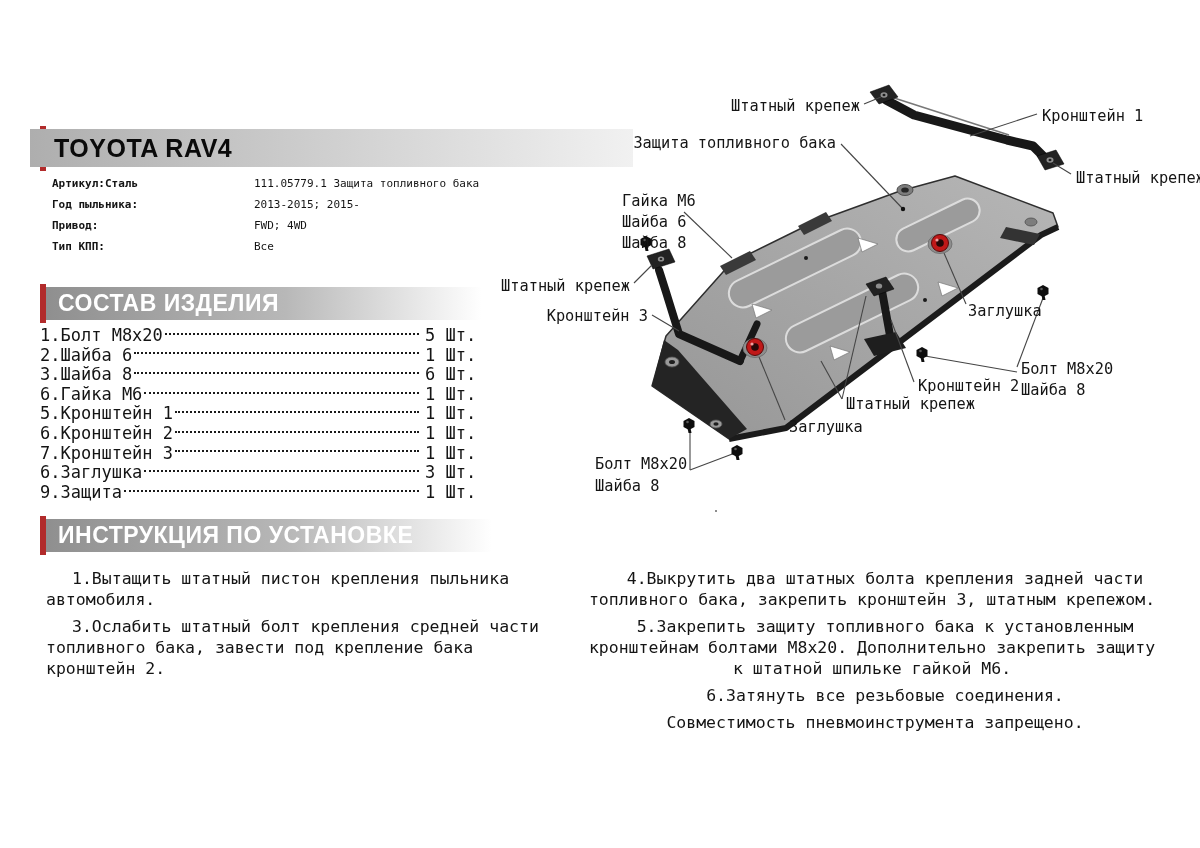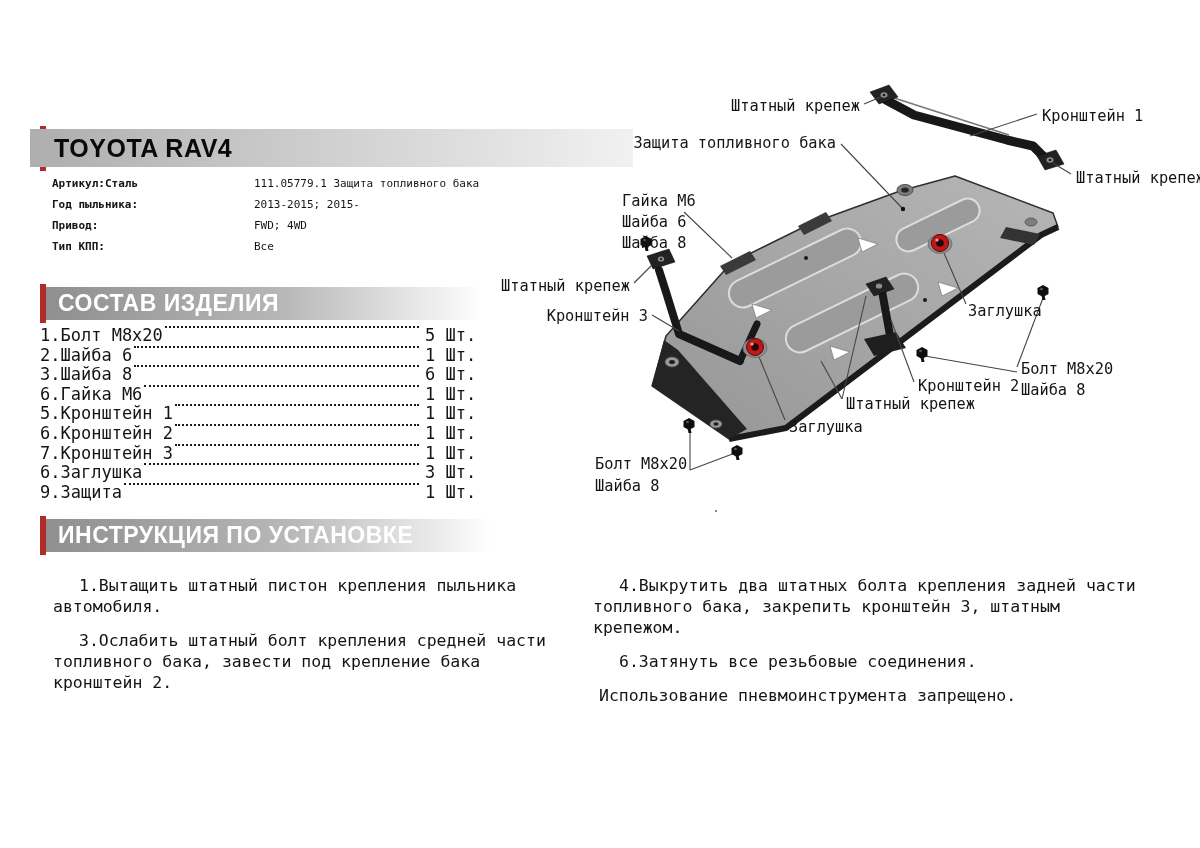--- a/index.html
+++ b/index.html
@@ -9,29 +9,29 @@
   .redstrip{position:absolute;width:6px;background:#b22b2b;}
   .bar{position:absolute;font-family:"Liberation Sans", sans-serif;font-weight:bold;white-space:nowrap;}
   .bar.title{background:linear-gradient(90deg,#aeaeae 0%,#c9c9c9 40%,#f1f1f1 100%);
              color:#0a0a0a;font-size:25px;letter-spacing:0.5px;padding-left:24px;}
   .bar.section{background:linear-gradient(90deg,#8f8f8f 0%,#b8b8b8 55%,rgba(255,255,255,0) 100%);
              color:#ffffff;font-size:23px;letter-spacing:0.5px;padding-left:12px;}
   #specs{position:absolute;top:173px;left:52px;font-size:11px;line-height:21px;}
   .spec-row{white-space:nowrap;}
   .spec-label{display:inline-block;width:202px;font-weight:bold;}
   #parts{position:absolute;top:326px;left:40px;width:441px;font-size:17px;line-height:19.6px;}
-  .part-row{display:flex;align-items:flex-start;white-space:nowrap;}
+  .part-row{display:flex;align-items:center;white-space:nowrap;}
   .part-name{flex:none;}
   .part-dots{flex:1;border-bottom:2px dotted #1a1a1a;margin:0 6px 4px 2px;min-width:10px;}
   .part-qty{flex:none;width:56px;}
   .instr{position:absolute;top:562px;font-size:16.5px;line-height:21px;letter-spacing:0;}
-  .instr p{margin:13px;text-indent:26px;}
+  .instr p{margin:6px;text-indent:26px;}
   .instr p.noindent{text-indent:6px;}
   #instr-left{left:40px;width:532px;}
-  #instr-right{left:580px;width:584px;}
+  #instr-right{left:580px;width:584px;text-align:center;}
   #torque-wrap{position:absolute;top:510px;left:715px;border:1.5px solid #3c3c3c;border-radius:7px;overflow:hidden;}
   #diagram{position:absolute;top:75px;left:480px;}
   text.dlabel{font-family:"DejaVu Sans Mono", monospace;font-size:15.3px;fill:#151515;}
 </style>
 </head>
 <body>
 
 <div id="page">
 
 
@@ -98,22 +98,23 @@
 
   <div class="redstrip" style="top:516px;left:40px;height:39px;"></div>
   <div class="bar section" style="top:519px;left:46px;width:434px;height:33px;line-height:33px;">ИНСТРУКЦИЯ ПО УСТАНОВКЕ</div>
 
   <div id="instr-left" class="instr">
       <p>1.Вытащить штатный пистон крепления пыльника автомобиля.</p>
       <p>3.Ослабить штатный болт крепления средней части топливного бака, завести под крепление бака кронштейн 2.</p>
     </div>
   <div id="instr-right" class="instr">
       <p>4.Выкрутить два штатных болта крепления задней части топливного бака, закрепить кронштейн 3, штатным крепежом.</p>
+      <p>5.Закрепить защиту топливного бака к установленным кронштейнам болтами М8х20. Дополнительно закрепить защиту к штатной шпильке гайкой М6.</p>
       <p>6.Затянуть все резьбовые соединения.</p>
-      <p class="noindent">Использование пневмоинструмента запрещено.</p>
+      <p class="noindent">Совместимость пневмоинструмента запрещено.</p>
     </div>
 
   <div id="torque-wrap">
     
   </div>
 
   <svg id="diagram" width="720" height="430" viewBox="480 75 720 430">
     <defs>
       <linearGradient id="plateGrad" x1="1" y1="0" x2="0" y2="1">
         <stop offset="0" stop-color="#b6b6b6"></stop>

